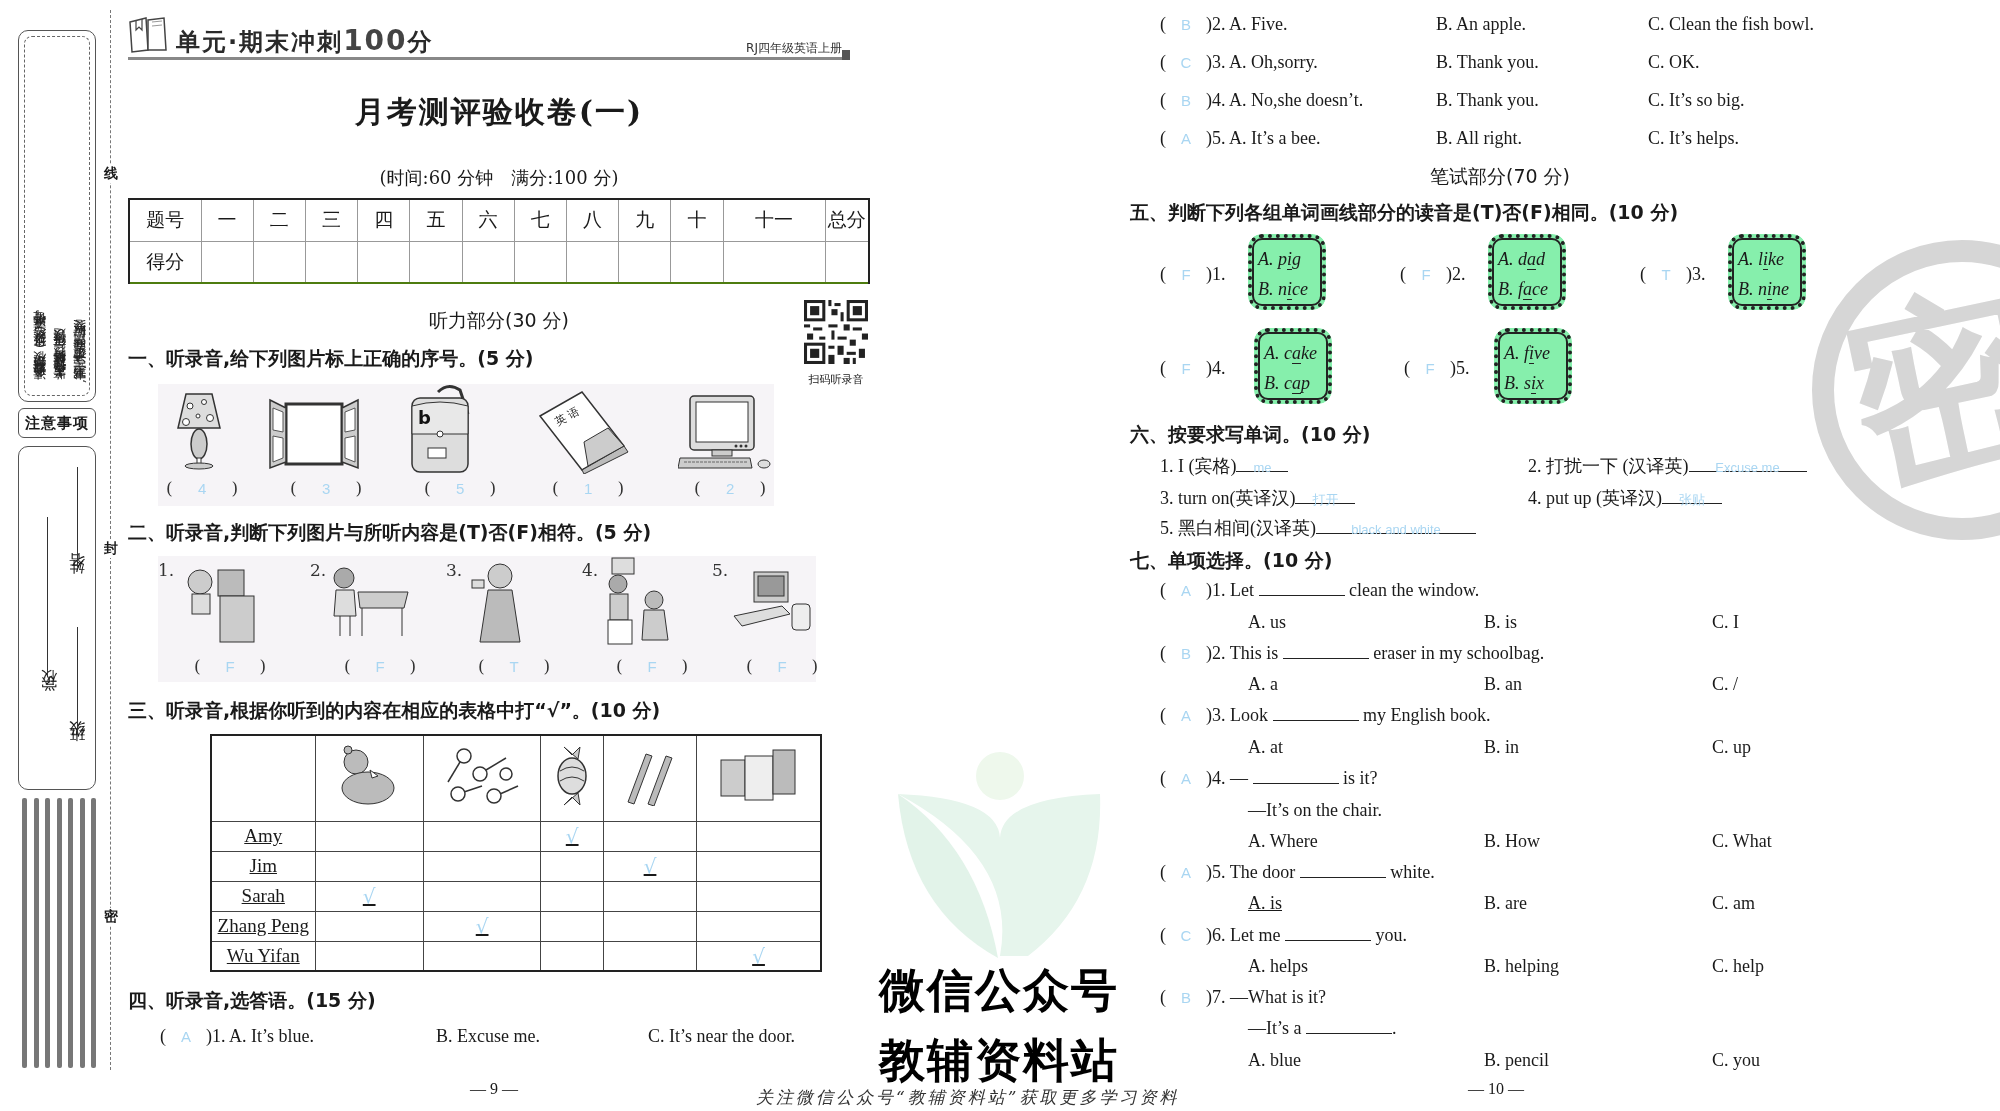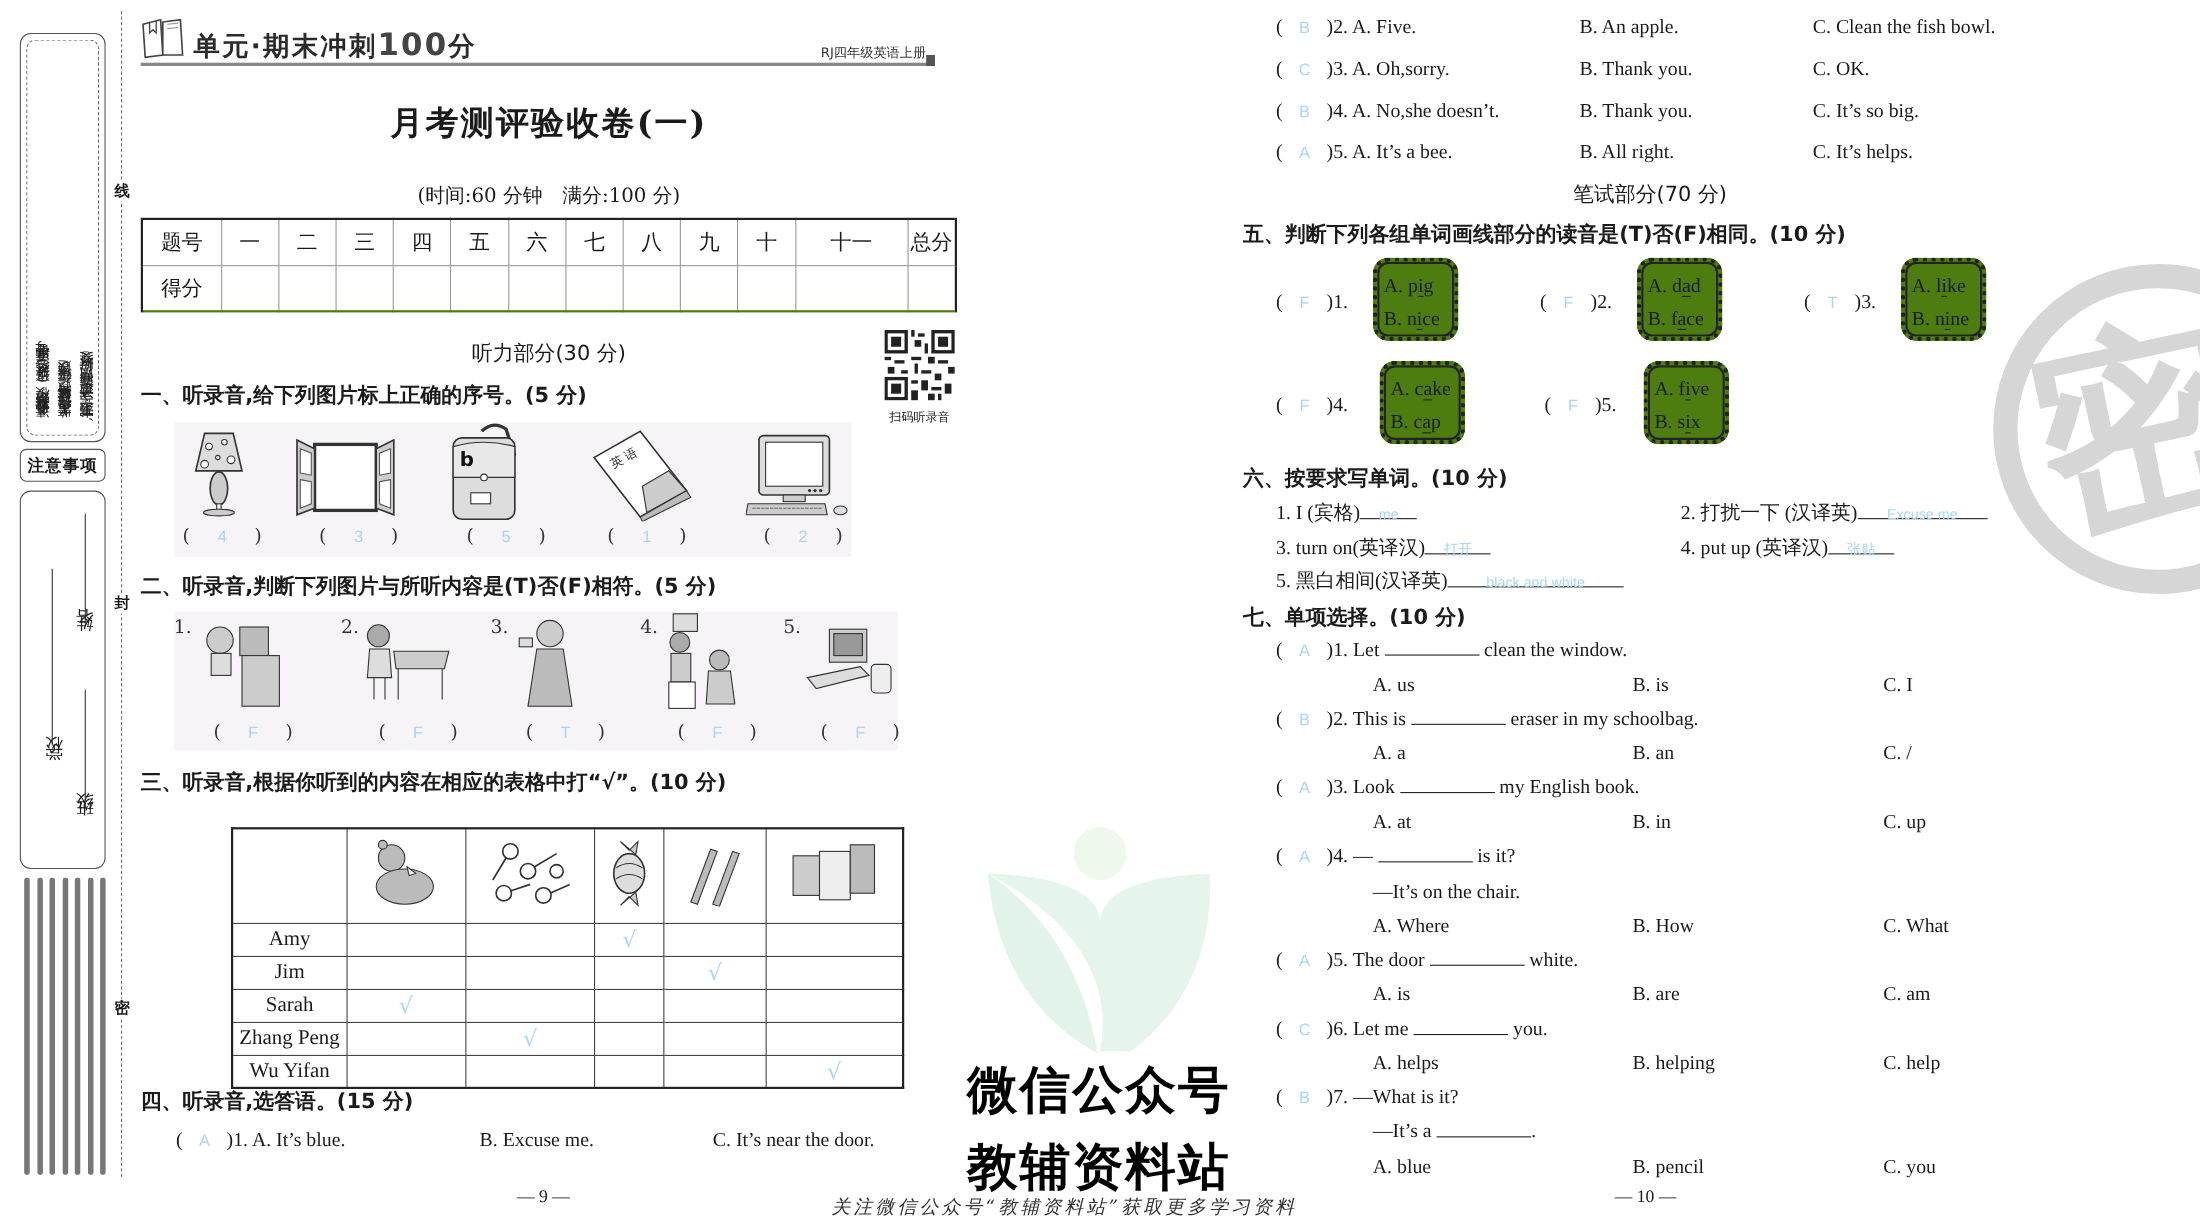--- a/index.html
+++ b/index.html
@@ -44,38 +44,38 @@
   .section-center { text-align: center; font-size: 19px; font-family: "DejaVu Sans", sans-serif; }
 
   .qr { left: 804px; top: 300px; width: 64px; height: 64px; }
   .qr-label { left: 796px; top: 372px; width: 80px; text-align: center; font-size: 11px; font-family: "DejaVu Sans", sans-serif; }
 
   .img-strip { background: #f6f4f7; }
   .pic { position: absolute; }
   .paren { position: absolute; font-size: 17px; color: #333; white-space: nowrap; }
   .paren .ans { display: inline-block; width: 48px; text-align: center; font-size: 15px; }
 
-  table.check { position: absolute; left: 210px; top: 752px; width: 612px; border-collapse: collapse; }
+  table.check { position: absolute; left: 210px; top: 734px; width: 612px; border-collapse: collapse; text-decoration: underline; }
   table.check td { border: 1px solid #444; text-align: center; font-size: 19px; }
   table.check { border: 2px solid #222; }
   table.check tr.pics td { height: 86px; }
   table.check tr.row td { height: 30px; }
   table.check td.name { width: 104px; font-family: "Liberation Serif", serif; }
   table.check td.mark { color: #a9d6f2; font-size: 20px; }
 
   .q-line { position: absolute; font-size: 18px; font-family: "Liberation Serif", serif; white-space: nowrap; color: #1a1a1a; }
   .q-line .pp { display: inline-block; }
   .q-line .ans { display: inline-block; width: 40px; text-align: center; font-size: 15px; }
   .blank { display: inline-block; border-bottom: 1px solid #222; height: 16px; vertical-align: baseline; }
 
   .page-num { font-size: 16px; font-family: "Liberation Serif", serif; }
   .footer-note { left: 756px; top: 1086px; font-size: 17px; font-family: "DejaVu Serif", serif; font-style: italic; color: #333; letter-spacing: 3px; }
 
   
-  .pbox { position: absolute; width: 78px; height: 76px; border: 4px dotted #222; border-radius: 14px; padding: 6px 6px; background: #4d7c0f; outline: 2px solid #fff; box-shadow: 0 0 0 2px #222 inset; }
+  .pbox { position: absolute; width: 78px; height: 76px; border: 4px dotted #222; border-radius: 14px; padding: 6px 6px; background: #86efac; outline: 2px solid #fff; box-shadow: 0 0 0 2px #222 inset; font-style: italic; }
   .pbox div { font-size: 18px; font-family: "Liberation Serif", serif; line-height: 30px; white-space: nowrap; }
   .pbox u { text-decoration: none; border-bottom: 1.5px solid #222; }
 
   .wm-circle { left: 1812px; top: 240px; width: 300px; height: 300px; border: 22px solid #d6d6d6; border-radius: 50%; }
   .wm-char { left: 1850px; top: 262px; font-size: 190px; color: #d6d6d6; font-family: "DejaVu Sans", sans-serif; font-weight: bold; transform: rotate(-12deg); }
 
   .logo-wm { left: 868px; top: 728px; width: 262px; height: 230px; }
   .logo-text { left: 868px; width: 262px; text-align: center; font-size: 46px; font-weight: bold; color: #000000; font-family: "DejaVu Sans", sans-serif; letter-spacing: 2px; }
 </style>
 </head>
@@ -491,21 +491,21 @@
 <div class="q-line" style="left:1484px; top:737px;">B. in</div>
 <div class="q-line" style="left:1712px; top:737px;">C. up</div>
 
 <div class="q-line" style="left:1160px; top:768px;"><span class="pp">(<span class="ans">A</span></span><span>)4.</span> <span>—</span> <span class="blank" style="width:86px;"></span> <span>is it?</span></div>
 <div class="q-line" style="left:1248px; top:800px;">—It’s on the chair.</div>
 <div class="q-line" style="left:1248px; top:831px;">A. Where</div>
 <div class="q-line" style="left:1484px; top:831px;">B. How</div>
 <div class="q-line" style="left:1712px; top:831px;">C. What</div>
 
 <div class="q-line" style="left:1160px; top:862px;"><span class="pp">(<span class="ans">A</span></span><span>)5.</span> <span>The door</span> <span class="blank" style="width:86px;"></span> <span>white.</span></div>
-<div class="q-line" style="left:1248px; top:893px;">A. is</div>
+<div class="q-line" style="left:1248px; top:893px;text-decoration:underline;">A. is</div>
 <div class="q-line" style="left:1484px; top:893px;">B. are</div>
 <div class="q-line" style="left:1712px; top:893px;">C. am</div>
 
 <div class="q-line" style="left:1160px; top:925px;"><span class="pp">(<span class="ans">C</span></span><span>)6.</span> <span>Let me</span> <span class="blank" style="width:86px;"></span> <span>you.</span></div>
 <div class="q-line" style="left:1248px; top:956px;">A. helps</div>
 <div class="q-line" style="left:1484px; top:956px;">B. helping</div>
 <div class="q-line" style="left:1712px; top:956px;">C. help</div>
 
 <div class="q-line" style="left:1160px; top:987px;"><span class="pp">(<span class="ans">B</span></span><span>)7.</span> <span>—What is it?</span></div>
 <div class="q-line" style="left:1248px; top:1018px;"><span>—It’s a</span> <span class="blank" style="width:86px;"></span><span>.</span></div>

